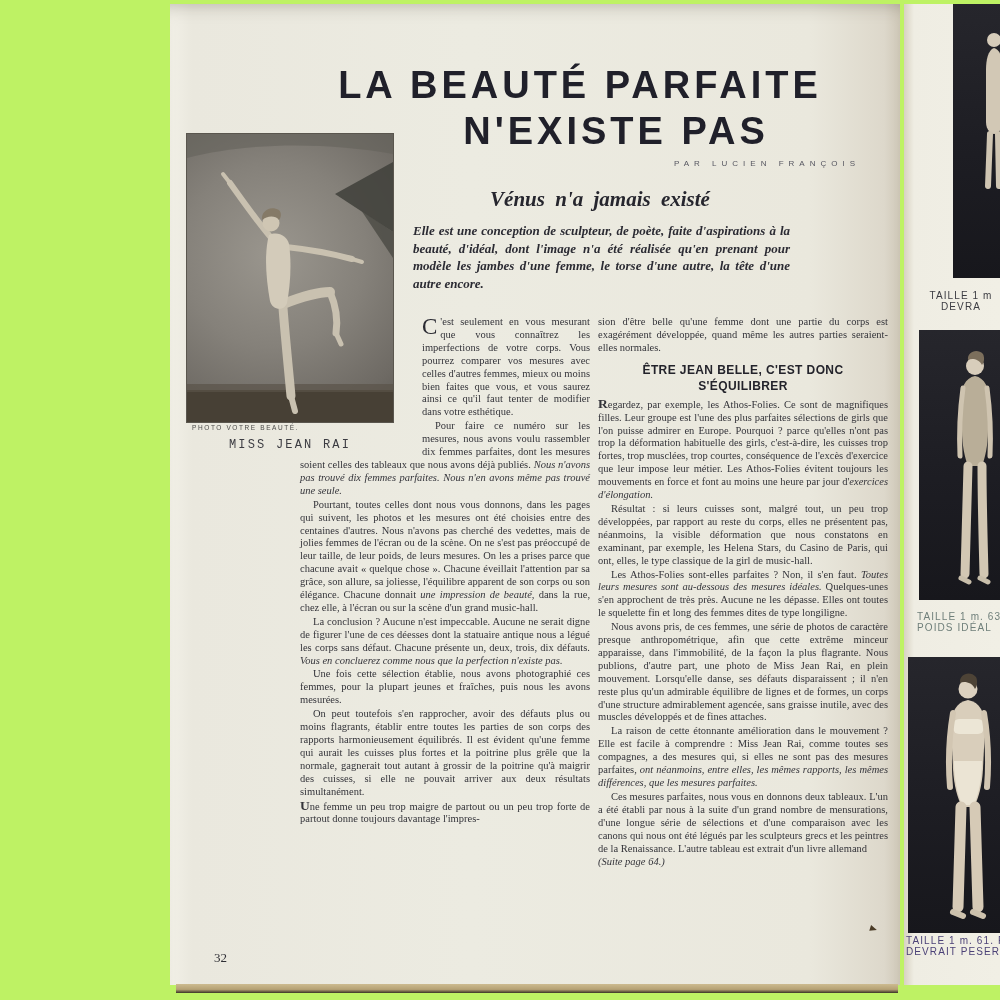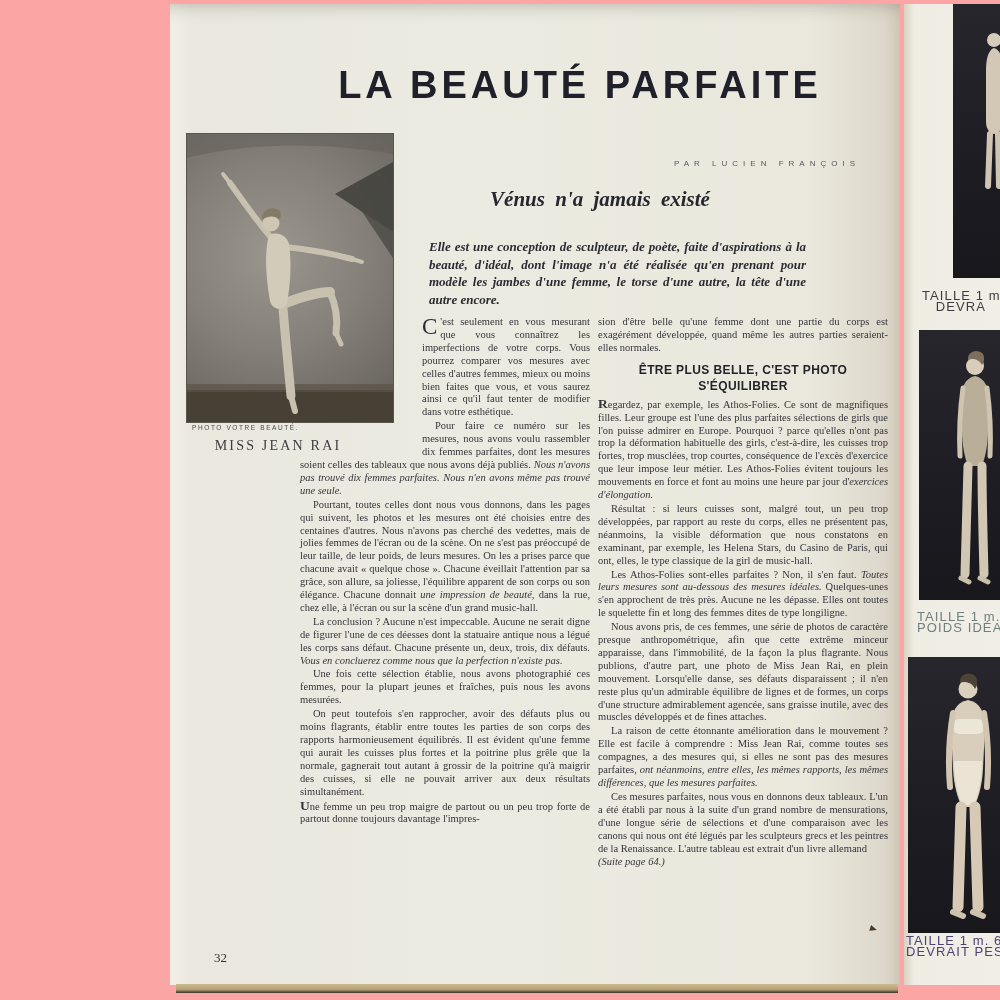--- a/index.html
+++ b/index.html
@@ -1,49 +1,49 @@
 <!DOCTYPE html>
 <html><head>
 <meta charset="utf-8">
 <style>
   html,body{margin:0;padding:0;background:#060606;}
   .scene{position:relative;width:1000px;height:1000px;overflow:hidden;
-         background:#fca5a5;font-family:"Liberation Serif","DejaVu Serif",serif;}
+         background:#bef264;font-family:"Liberation Serif","DejaVu Serif",serif;}
   
   .page{position:absolute;top:4px;height:981px;}
   .page.main{left:170px;width:730px;background:#ebe9df;
     background:linear-gradient(90deg,#f2f0e7 0px,#eae8de 22px,#ecebe1 300px,#eae8dd 640px,#ddd8cb 714px,#cfc8b8 730px);
     box-shadow:inset 0 14px 18px -14px rgba(70,60,45,.35);}
   .page.next{left:904px;width:96px;background:#f0eee4;overflow:hidden;
     background:linear-gradient(90deg,#d8d2c2 0px,#efede3 10px,#f1efe5 96px);}
   .stack-edge{position:absolute;left:176px;top:984px;width:722px;height:9px;
     background:linear-gradient(180deg,#cdbb90,#b5a174 60%,#3a3426);}
   
   .title{position:absolute;left:130px;top:58px;width:560px;text-align:center;
     font-family:"Liberation Sans","DejaVu Sans",sans-serif;font-weight:bold;
     color:#20202a;font-size:38px;line-height:46px;letter-spacing:4px;}
   .title .t2{transform:translateX(36px);}
   .byline{position:absolute;left:130px;top:155px;width:560px;text-align:right;
     font-family:"Liberation Sans","DejaVu Sans",sans-serif;font-size:8px;
     letter-spacing:5px;color:#565660;}
   .subtitle{position:absolute;left:230px;top:183px;width:400px;text-align:center;
     font-style:italic;font-weight:bold;font-size:21px;color:#26262e;word-spacing:5px;}
-  .intro{position:absolute;left:243px;top:218px;width:377px;margin:16px;
+  .intro{position:absolute;left:243px;top:218px;width:377px;margin:0;
     font-style:italic;font-weight:bold;font-size:13px;line-height:17.5px;
     color:#2b2b33;text-align:justify;}
   
   .photo{position:absolute;left:17px;top:130px;width:206px;height:288px;
     background:radial-gradient(circle at 42% 42%, #9a968e 0%, #85817a 45%, #6e6a64 80%, #5b5852 100%);
     box-shadow:0 0 0 1px #5a564e;}
   .photo svg{display:block;width:206px;height:288px;}
   .photo-credit{position:absolute;left:22px;top:420px;
     font-family:"Liberation Sans","DejaVu Sans",sans-serif;font-size:6.5px;
     letter-spacing:1.6px;color:#4b4b49;}
-  .photo-caption{position:absolute;left:5px;top:434px;width:206px;text-align:center;
-    font-family:Liberation Serif, serif;font-size:14px;
+  .photo-caption{position:absolute;left:17px;top:434px;width:206px;text-align:center;
+    font-family:Liberation Mono, monospace;font-size:12px;
     letter-spacing:2.2px;color:#3c3c42;}
   
   .col{position:absolute;top:312px;width:290px;font-size:10.5px;line-height:12.9px;
     color:#34343a;text-align:justify;}
   .col.leftc{left:130px;}
   .col.rightc{left:428px;}
   .wrap-spacer{float:left;width:122px;height:142px;}
   .body-p{margin:0 0 1px 0;text-indent:13px;}
   .body-p.noindent{text-indent:0;}
   .body-p.right{margin-right:72px;}
@@ -58,34 +58,35 @@
     border-left:7px solid #4a3b26;border-top:3px solid transparent;
     border-bottom:3px solid transparent;transform:rotate(18deg);}
   
   .sb-photo{position:absolute;background:#202026;
     background:linear-gradient(180deg,#26262c 0%,#1d1d23 55%,#17171c 100%);}
   .sb-photo svg{display:block;width:100%;height:100%;}
   .sb1{left:49px;top:0;width:47px;height:274px;}
   .sb2{left:15px;top:326px;width:81px;height:270px;}
   .sb3{left:4px;top:653px;width:92px;height:276px;}
   .sb-cap{position:absolute;font-family:"Liberation Sans","DejaVu Sans",sans-serif;
-    font-size:13px;line-height:11px;letter-spacing:1.1px;white-space:nowrap;}
+    font-size:10px;line-height:11px;letter-spacing:1.1px;white-space:nowrap;}
   .cap1{left:18px;top:286px;width:78px;text-align:center;color:#3c3c42;}
   .cap2{left:13px;top:607px;color:#6f7f7a;}
   .cap3{left:2px;top:931px;color:#4c4277;}
 </style>
 </head>
 <body>
 
 <div class="scene">
 
   <div class="page main">
 
     <div class="title">
       <div class="t1">LA BEAUTÉ PARFAITE</div>
+      <div class="t2">N'EXISTE PAS</div>
     </div>
 
     <div class="byline">PAR LUCIEN FRANÇOIS</div>
     <div class="subtitle">Vénus n'a jamais existé</div>
     <p class="intro">Elle est une conception de sculpteur, de poète, faite d'aspirations à la beauté, d'idéal, dont l'image n'a été réalisée qu'en prenant pour modèle les jambes d'une femme, le torse d'une autre, la tête d'une autre encore.</p>
 
     <div class="photo">
       <svg viewBox="0 0 206 288">
 
         <rect x="0" y="0" width="206" height="288" fill="none"></rect>
@@ -122,21 +123,21 @@
         <p class="body-p"><span>Pour faire ce numéro sur les mesures, nous avons voulu rassembler dix femmes parfaites, dont les mesures soient celles des tableaux que nous avons déjà publiés. </span><span class="it">Nous n'avons pas trouvé dix femmes parfaites. Nous n'en avons même pas trouvé une seule.</span></p>
         <p class="body-p"><span>Pourtant, toutes celles dont nous vous donnons, dans les pages qui suivent, les photos et les mesures ont été choisies entre des centaines d'autres. Nous n'avons pas cherché des vedettes, mais de jolies femmes de l'écran ou de la scène. On ne s'est pas préoccupé de leur taille, de leur poids, de leurs mesures. On les a prises parce que chacune avait « quelque chose ». Chacune éveillait l'attention par sa grâce, son allure, sa joliesse, l'équilibre apparent de son corps ou son élégance. Chacune donnait </span><span class="it">une impression de beauté</span><span>, dans la rue, chez elle, à l'écran ou sur la scène d'un grand music-hall.</span></p>
         <p class="body-p"><span>La conclusion ? Aucune n'est impeccable. Aucune ne serait digne de figurer l'une de ces déesses dont la statuaire antique nous a légué les corps sans défaut. Chacune présente un, deux, trois, dix défauts. </span><span class="it">Vous en concluerez comme nous que la perfection n'existe pas.</span></p>
         <p class="body-p"><span>Une fois cette sélection établie, nous avons photographié ces femmes, pour la plupart jeunes et fraîches, puis nous les avons mesurées.</span></p>
         <p class="body-p"><span>On peut toutefois s'en rapprocher, avoir des défauts plus ou moins flagrants, établir entre toutes les parties de son corps des rapports harmonieusement équilibrés. Il est évident qu'une femme qui aurait les cuisses plus fortes et la poitrine plus grêle que la normale, gagnerait tout autant à grossir de la poitrine qu'à maigrir des cuisses, si elle ne pouvait arriver aux deux résultats simultanément.</span></p>
         <p class="body-p noindent"><span class="lead">U</span><span>ne femme un peu trop maigre de partout ou un peu trop forte de partout donne toujours davantage l'impres-</span></p>
       </div>
     <div class="col rightc">
         <p class="body-p noindent"><span>sion d'être belle qu'une femme dont une partie du corps est exagérément développée, quand même les autres parties seraient-elles normales.</span></p>
         <div class="col-heading">
-          <div>ÊTRE PLUS BELLE, C'EST PHOTO S'ÉQUILIBRER</div>
+          <div>ÊTRE JEAN BELLE, C'EST DONC S'ÉQUILIBRER</div>
         </div>
         <p class="body-p noindent"><span class="lead">R</span><span>egardez, par exemple, les Athos-Folies. Ce sont de magnifiques filles. Leur groupe est l'une des plus parfaites sélections de girls que l'on puisse admirer en Europe. Pourquoi ? parce qu'elles n'ont pas trop la déformation habituelle des girls, c'est-à-dire, les cuisses trop fortes, trop musclées, trop courtes, conséquence de l'excès d'exercice que leur impose leur métier. Les Athos-Folies évitent toujours les mouvements en force et font au moins une heure par jour d'</span><span class="it">exercices d'élongation.</span></p>
         <p class="body-p"><span>Résultat : si leurs cuisses sont, malgré tout, un peu trop développées, par rapport au reste du corps, elles ne présentent pas, néanmoins, la visible déformation que nous constatons en examinant, par exemple, les Helena Stars, du Casino de Paris, qui ont, elles, le type classique de la girl de music-hall.</span></p>
         <p class="body-p"><span>Les Athos-Folies sont-elles parfaites ? Non, il s'en faut. </span><span class="it">Toutes leurs mesures sont au-dessous des mesures idéales.</span><span> Quelques-unes s'en approchent de très près. Aucune ne les dépasse. Elles ont toutes le squelette fin et long des femmes dites de type longiligne.</span></p>
         <p class="body-p"><span>Nous avons pris, de ces femmes, une série de photos de caractère presque anthropométrique, afin que cette extrême minceur apparaisse, dans l'immobilité, de la façon la plus flagrante. Nous publions, d'autre part, une photo de Miss Jean Rai, en plein mouvement. Lorsqu'elle danse, ses défauts disparaissent ; il n'en reste plus qu'un admirable équilibre de lignes et de formes, un corps d'une structure admirablement agencée, sans graisse inutile, avec des muscles développés et de fines attaches.</span></p>
         <p class="body-p"><span>La raison de cette étonnante amélioration dans le mouvement ? Elle est facile à comprendre : Miss Jean Rai, comme toutes ses compagnes, a des mesures qui, si elles ne sont pas des mesures parfaites, </span><span class="it">ont néanmoins, entre elles, les mêmes rapports, les mêmes différences, que les mesures parfaites.</span></p>
         <p class="body-p"><span>Ces mesures parfaites, nous vous en donnons deux tableaux. L'un a été établi par nous à la suite d'un grand nombre de mensurations, d'une longue série de sélections et d'une comparaison avec les canons qui nous ont été légués par les sculpteurs grecs et les peintres de la Renaissance. L'autre tableau est extrait d'un livre allemand</span></p>
         <p class="body-p noindent right"><span class="it">(Suite page 64.)</span></p>
       </div>
 

